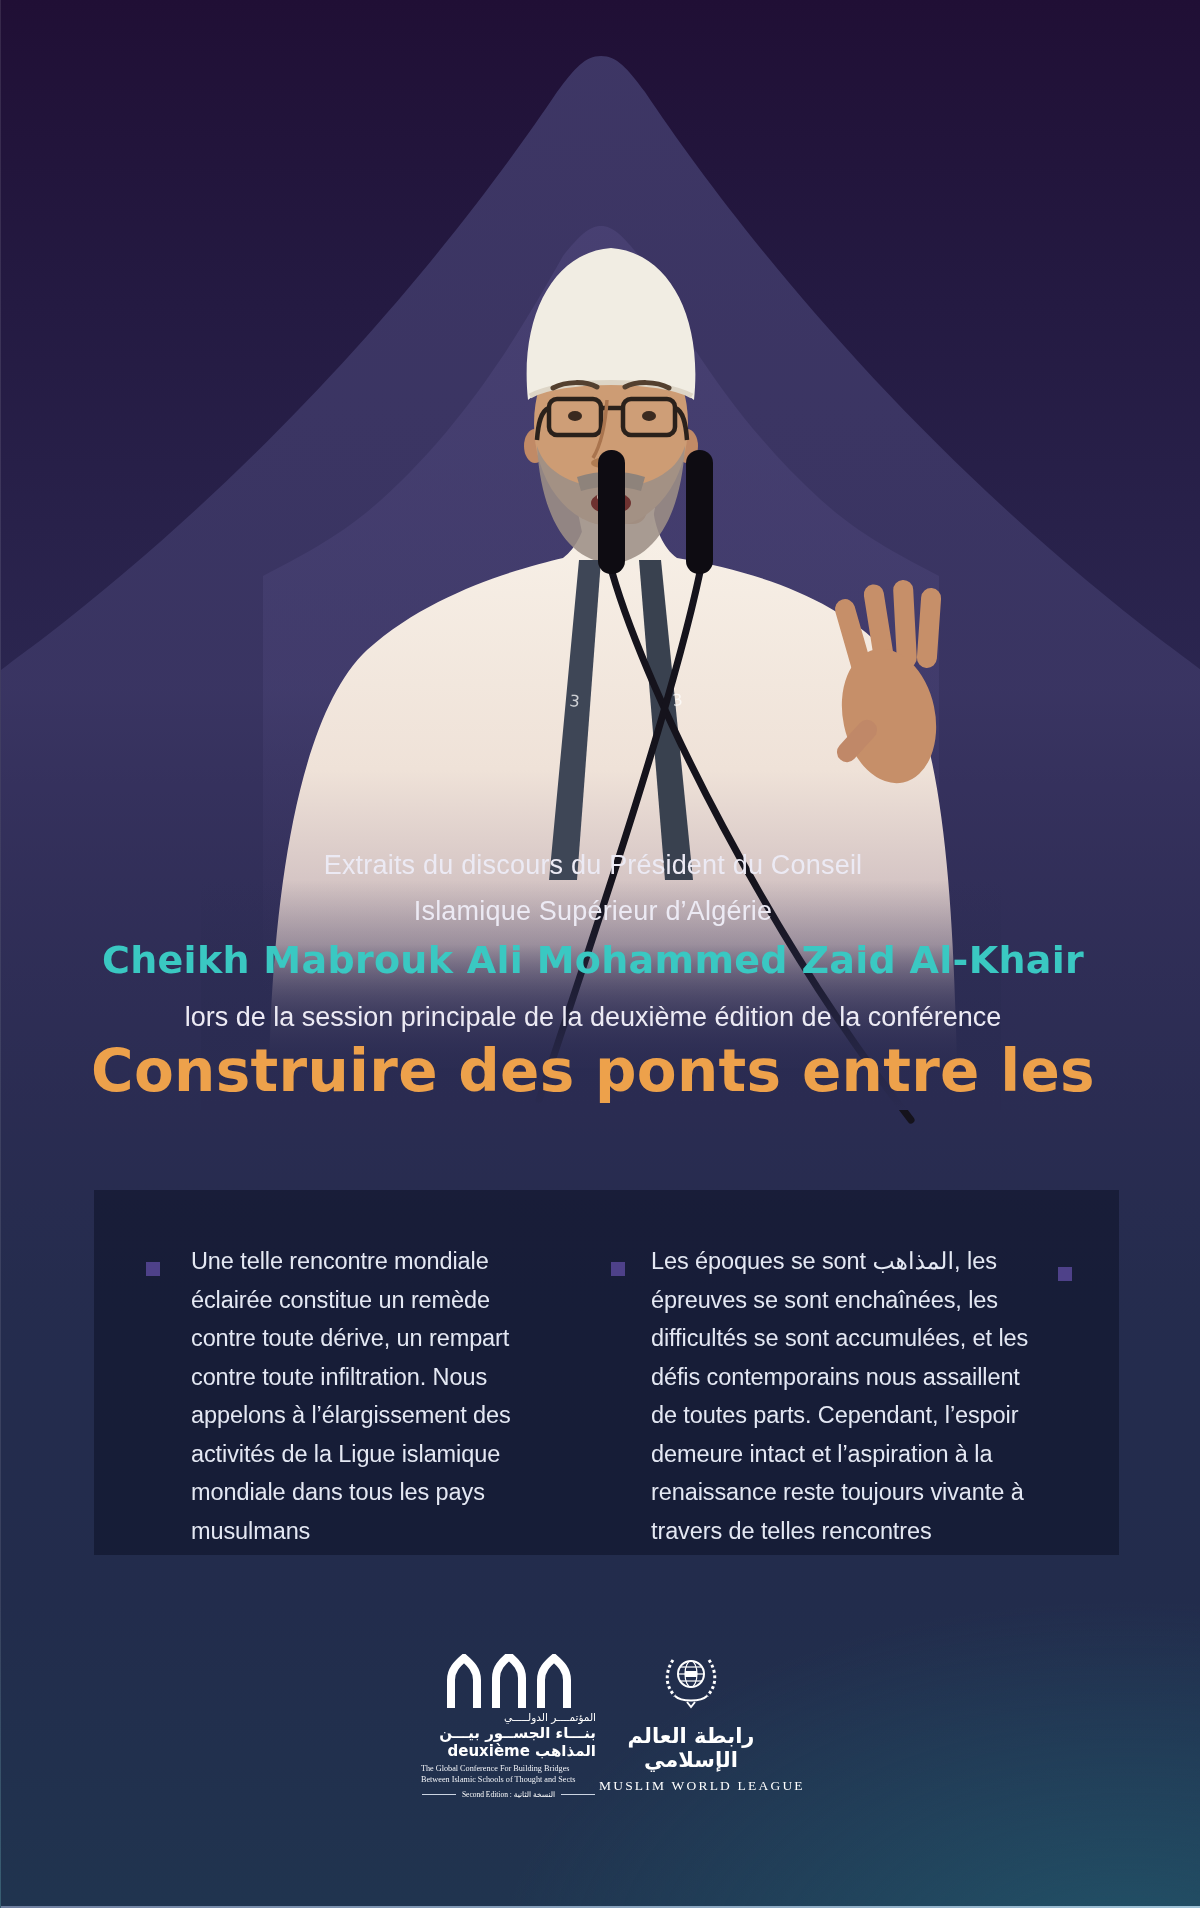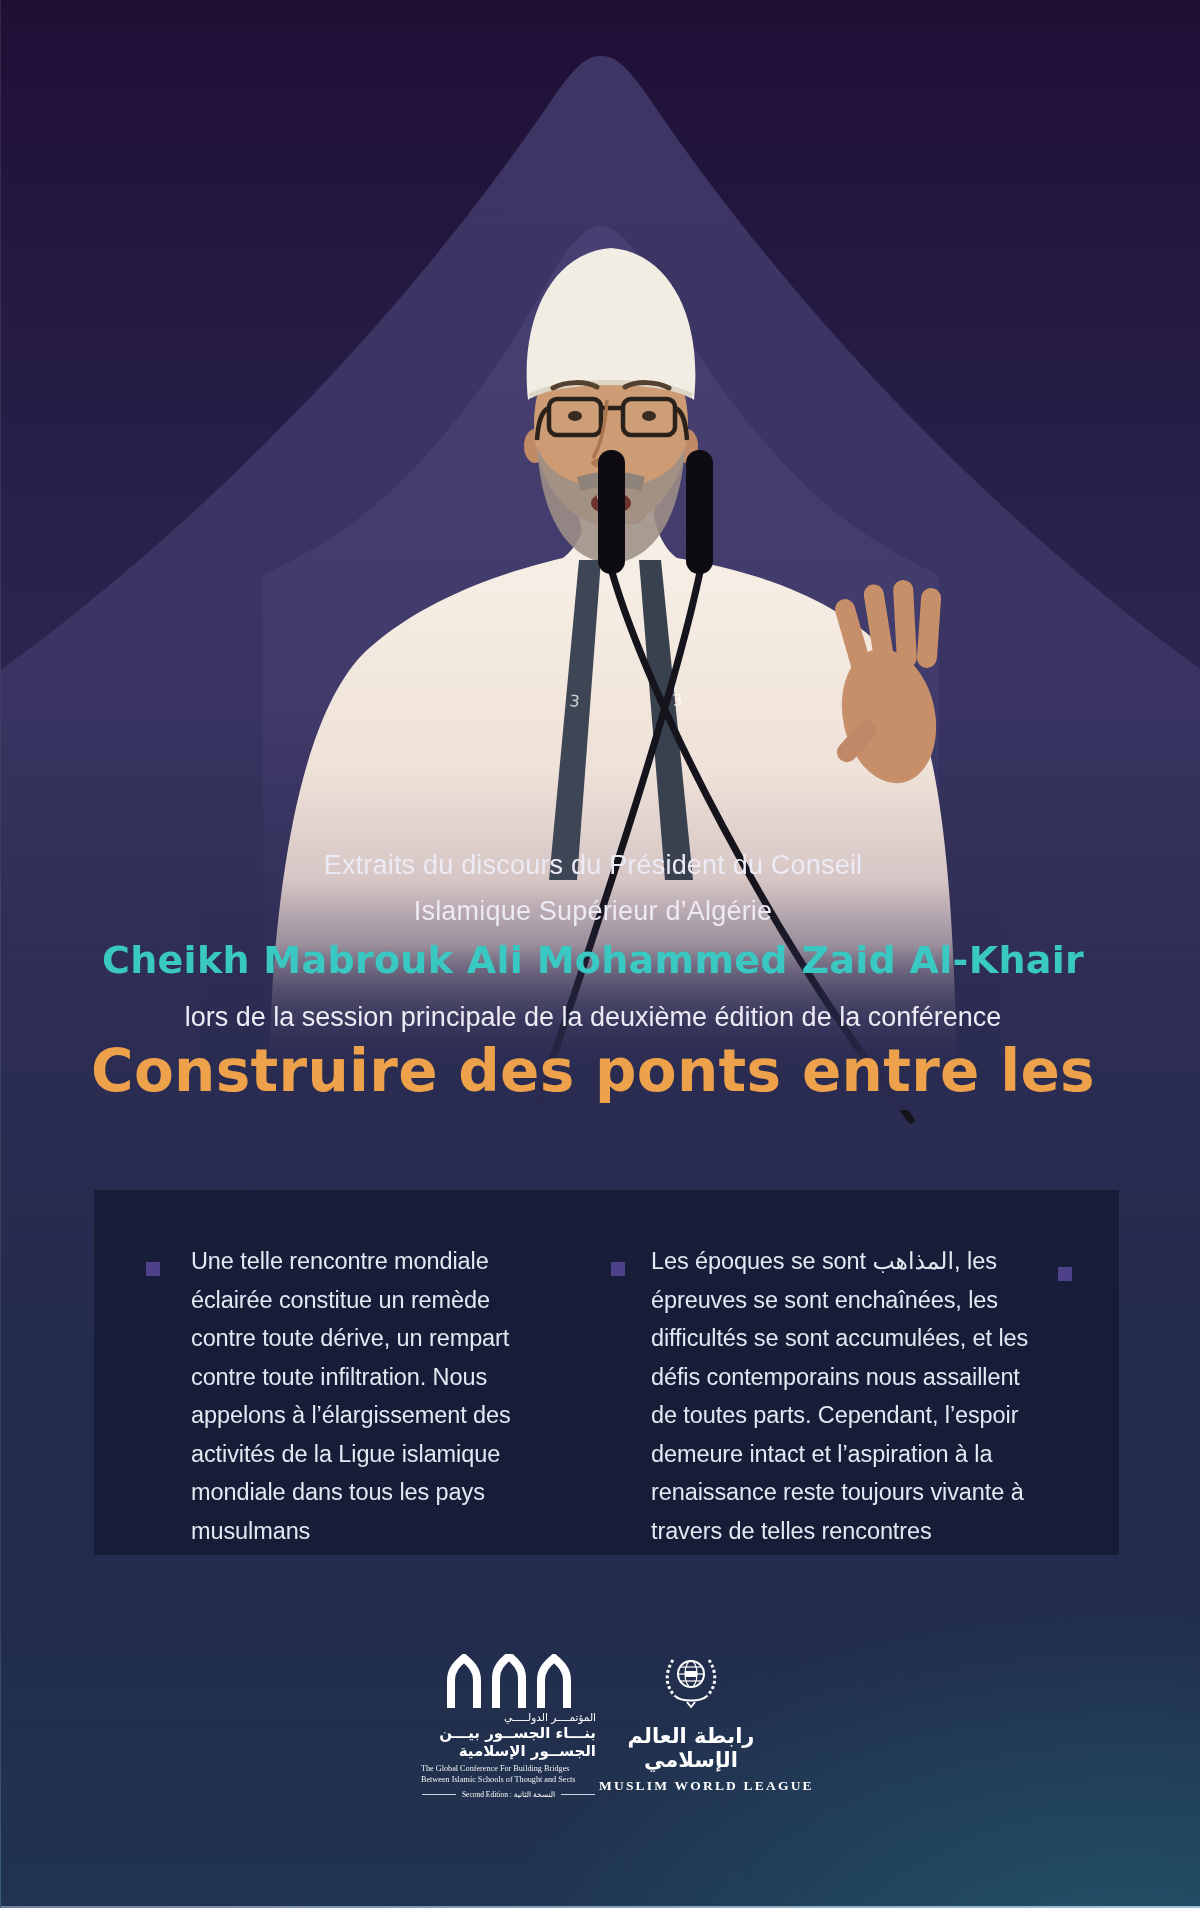--- a/index.html
+++ b/index.html
@@ -34,21 +34,21 @@
   .ar{direction:rtl;font-family:"DejaVu Sans","Liberation Sans",sans-serif;}
   .conf-ar-1{font-size:10.5px;margin-top:3px;letter-spacing:1px;}
   .conf-ar-2{font-size:15px;font-weight:bold;margin-top:1px;}
   .conf-ar-3{font-size:15px;font-weight:bold;margin-top:0px;}
   .conf-en{font-size:8.2px;line-height:10.5px;margin-top:4px;font-family:"Liberation Serif",serif;color:#F2F4F8;}
   .edition{display:flex;align-items:center;justify-content:center;gap:6px;margin-top:5px;font-size:7.5px;font-family:"Liberation Serif",serif;}
   .edition .rule{display:inline-block;width:34px;height:1px;background:#CBD4E2;}
   .mwl-logo{position:absolute;left:598px;top:0px;width:184px;text-align:center;}
   .mwl-emblem{display:block;margin:0 auto;}
   .mwl-ar{font-size:21px;font-weight:bold;margin-top:12px;letter-spacing:1px;}
-  .mwl-en{font-size:13.5px;font-weight:bold;letter-spacing:2.2px;margin-top:6px;font-family:"Liberation Serif",serif;white-space:nowrap;}
+  .mwl-en{font-size:13.5px;font-weight:normal;letter-spacing:2.2px;margin-top:6px;font-family:"Liberation Serif",serif;white-space:nowrap;}
   .bottom-edge{position:absolute;left:0;bottom:0;width:1200px;height:2px;background:linear-gradient(90deg,#6F7FA0,#9FC3D8);}
 </style>
 </head>
 <body>
 
 <div class="poster">
 
   <svg class="bg-arches" viewBox="0 0 1200 1908" aria-hidden="true">
     <defs>
       <linearGradient id="archGrad" x1="0" y1="56" x2="0" y2="1320" gradientUnits="userSpaceOnUse">
@@ -184,21 +184,21 @@
     <div class="conf-logo">
       <svg class="arches-svg" width="132" height="54" viewBox="0 0 132 54" aria-hidden="true">
         <g stroke="#FFFFFF" stroke-width="8" fill="none">
           <path d="M8,54 L8,26 C8,16 14,10 21,4 C28,10 34,16 34,26 L34,54"></path>
           <path d="M53,54 L53,24 C53,14 59,8 66,2 C73,8 79,14 79,24 L79,54"></path>
           <path d="M98,54 L98,26 C98,16 104,10 111,4 C118,10 124,16 124,26 L124,54"></path>
         </g>
       </svg>
       <div class="ar conf-ar-1">المؤتمــــر الدولـــــي</div>
       <div class="ar conf-ar-2">بنـــاء الجســور بيـــن</div>
-      <div class="ar conf-ar-3">الجســور الإسلامية</div>
+      <div class="ar conf-ar-3">المذاهب deuxième</div>
       <div class="conf-en">
         <div>The Global Conference For Building Bridges</div>
         <div>Between Islamic Schools of Thought and Sects</div>
       </div>
       <div class="edition">
         <span class="rule"></span>
         <span>Second Edition : النسخة الثانية</span>
         <span class="rule"></span>
       </div>
     </div>

